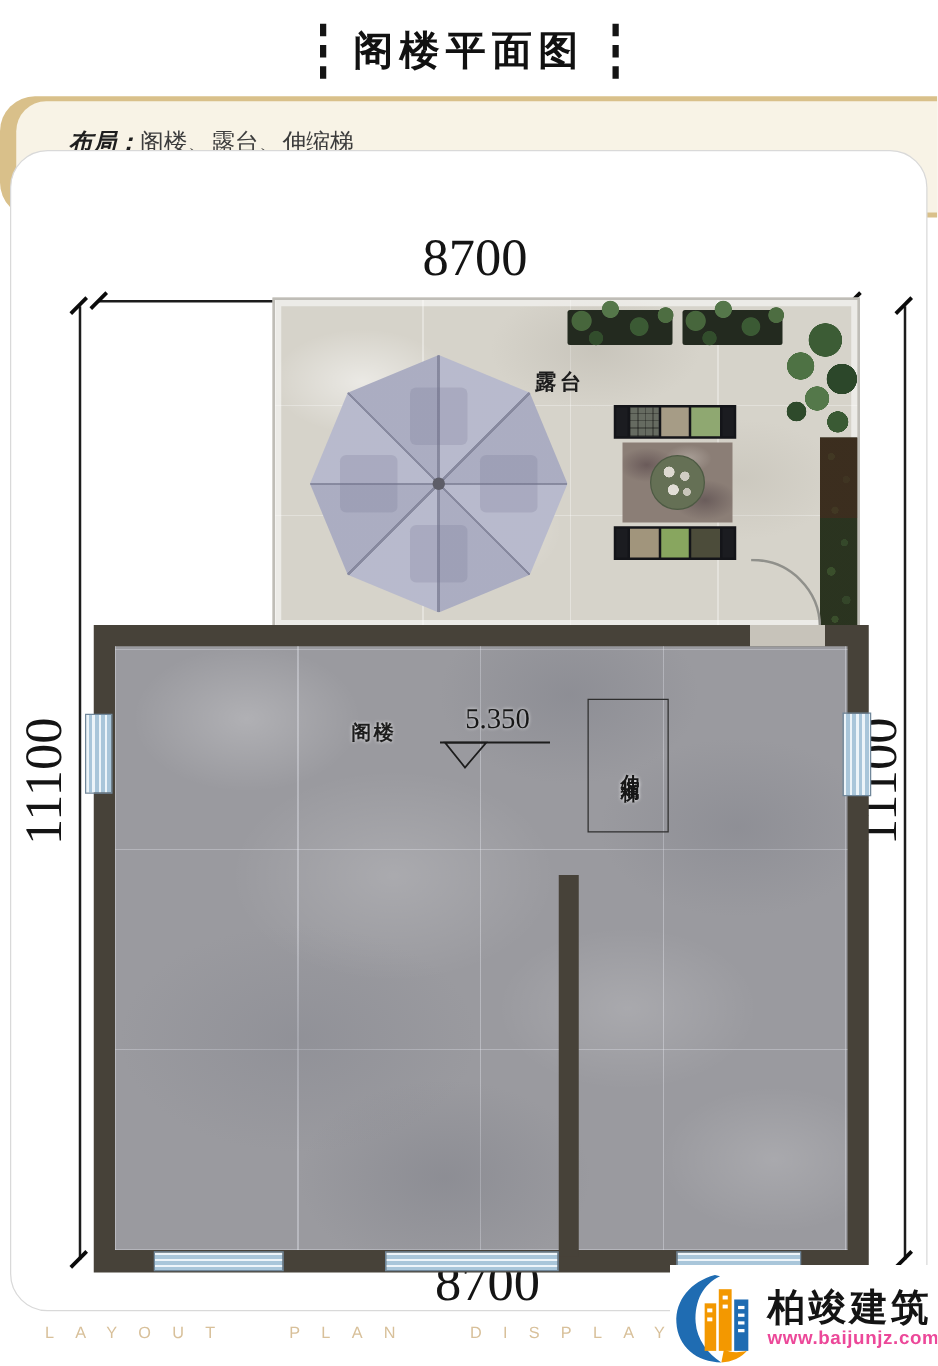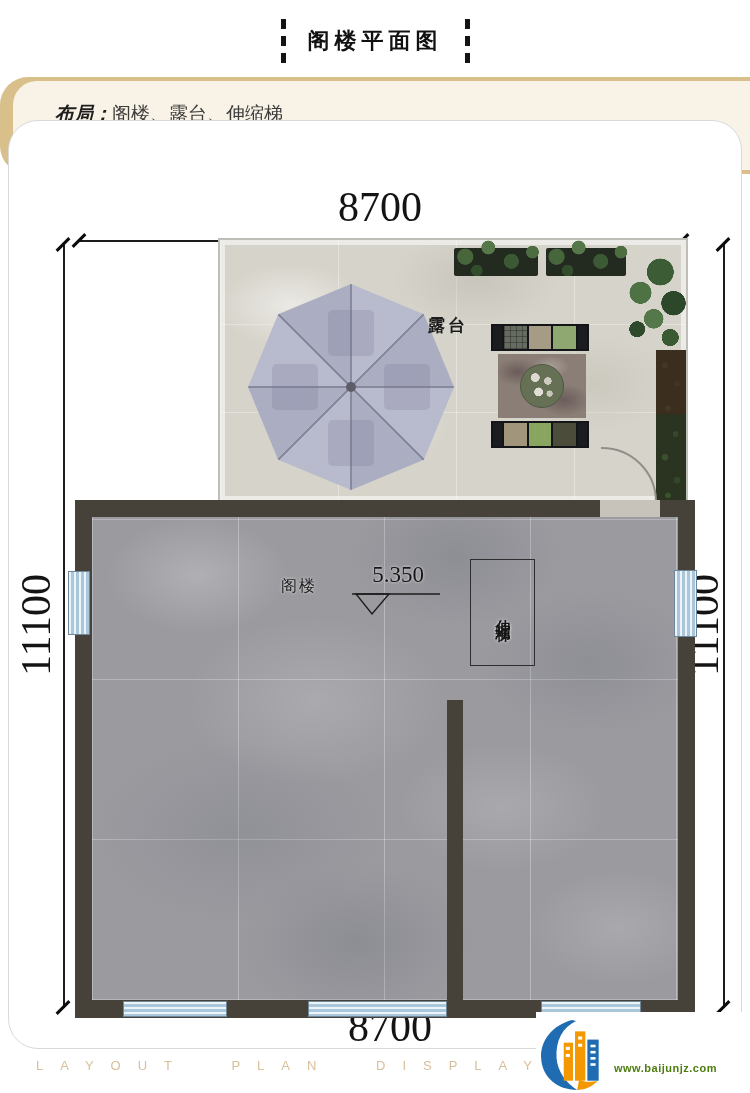--- a/index.html
+++ b/index.html
@@ -4,21 +4,21 @@
 <style>
   * { margin:0; padding:0; box-sizing:border-box; }
   html,body { background:#fff; }
   body { font-family:"Liberation Sans", sans-serif; }
   #stage { position:relative; width:750px; height:1093px; background:#fff; overflow:hidden; margin:0 auto; }
 
   
   .title-row { position:absolute; left:0; top:16px; width:750px; height:50px;
     display:flex; align-items:center; justify-content:center; gap:22px; }
   .title-dash { width:0; height:44px; border-left:5px dashed #141414; }
-  .page-title { font-size:22px; font-weight:bold; color:#111; letter-spacing:5px; }
+  .page-title { font-size:32px; font-weight:bold; color:#111; letter-spacing:5px; }
 
   
   .info-tan { position:absolute; left:0; top:77px; width:750px; height:97px;
     background:#d9c08a; border-radius:28px 0 0 28px; }
   .info-box { position:absolute; left:13px; top:81px; width:737px; height:89px;
     background:#f8f3e6; border-radius:24px 0 0 24px; }
   .info-row1 { position:absolute; left:55px; top:101px; font-size:19px; color:#3c3c3c; }
   .info-row1 b { color:#1e1e1e;font-style:italic; }
   .info-row2 { position:absolute; left:53px; top:138px; font-size:19px; font-weight:bold; color:#c28418;
     display:flex; align-items:center; gap:8px; }
@@ -42,21 +42,21 @@
     overflow:hidden;
     background-color:#d6d3ca;
     background-image:
       radial-gradient(ellipse 120px 70px at 15% 25%, rgba(255,255,255,.5), transparent 60%),
       radial-gradient(ellipse 140px 80px at 55% 15%, rgba(180,176,166,.4), transparent 60%),
       radial-gradient(ellipse 150px 90px at 30% 70%, rgba(255,255,255,.45), transparent 60%),
       radial-gradient(ellipse 130px 80px at 80% 55%, rgba(185,181,170,.35), transparent 60%),
       repeating-linear-gradient(90deg, rgba(255,255,255,.35) 0 1px, transparent 1px 118px),
       repeating-linear-gradient(0deg, rgba(255,255,255,.3) 0 1px, transparent 1px 88px); }
   .terrace-label { position:absolute; left:208px; top:54px; font-size:17px; font-weight:bold;
-    color:#1c1c1c; letter-spacing:3px;margin-top:20px; }
+    color:#1c1c1c; letter-spacing:3px; }
 
   .umbrella { position:absolute; left:28px; top:44px; width:206px; height:206px;
     clip-path:polygon(50% 0%, 85.36% 14.64%, 100% 50%, 85.36% 85.36%, 50% 100%, 14.64% 85.36%, 0% 50%, 14.64% 14.64%);
     background-color:#b3b5c9;
     background-image:
       linear-gradient(0deg,   transparent calc(50% - 1px), rgba(128,130,152,.85) calc(50% - 1px) calc(50% + 1px), transparent calc(50% + 1px)),
       linear-gradient(45deg,  transparent calc(50% - 1px), rgba(128,130,152,.85) calc(50% - 1px) calc(50% + 1px), transparent calc(50% + 1px)),
       linear-gradient(90deg,  transparent calc(50% - 1px), rgba(128,130,152,.85) calc(50% - 1px) calc(50% + 1px), transparent calc(50% + 1px)),
       linear-gradient(135deg, transparent calc(50% - 1px), rgba(128,130,152,.85) calc(50% - 1px) calc(50% + 1px), transparent calc(50% + 1px)),
       conic-gradient(from 0deg,
@@ -140,40 +140,40 @@
       radial-gradient(ellipse 140px 90px at 90% 85%, rgba(255,255,255,.15), transparent 65%),
       repeating-linear-gradient(90deg, rgba(228,230,238,.4) 0 1px, transparent 1px 146px),
       repeating-linear-gradient(0deg, rgba(228,230,238,.35) 0 1px, transparent 1px 160px); }
   .door-opening { position:absolute; left:600px; top:500px; width:60px; height:17px; background:#c7c3ba; }
   .inner-wall { position:absolute; left:447px; top:700px; width:16px; height:305px; background:#474239; }
 
   .window { position:absolute; border:1px solid #70879a; }
   .win-v { background:repeating-linear-gradient(90deg, #ecf4f9 0 2px, #a9c6da 2px 5px); }
   .win-h { background:repeating-linear-gradient(180deg, #eef5fa 0 2px, #a9c6da 2px 5px); }
 
-  .attic-label { position:absolute; left:281px; top:576px; font-size:16px; font-weight:normal;
+  .attic-label { position:absolute; left:281px; top:576px; font-size:16px; font-weight:bold;
     color:#1d1d1d; letter-spacing:2px; text-shadow:0 0 3px rgba(255,255,255,.85);text-align:right; }
   .level-text { position:absolute; left:352px; top:562px; width:92px; text-align:center;
     font-family:"Liberation Serif", serif; font-size:23px; color:#161616;
     text-shadow:0 0 3px rgba(255,255,255,.8); }
   .level-svg { position:absolute; left:348px; top:588px; }
   .ladder-box { position:absolute; left:470px; top:559px; width:65px; height:107px;
     border:1.5px solid #2e2e2e; display:flex; align-items:center; justify-content:center; }
   .ladder-label { writing-mode:vertical-rl; font-size:15px; font-weight:bold; color:#161616;
     letter-spacing:4px; text-shadow:0 0 3px rgba(255,255,255,.8); }
 
   
   .watermark { position:absolute; left:0; top:1058px; width:750px; height:26px; overflow:hidden;
     white-space:nowrap; padding-left:36px; font-size:13px; letter-spacing:17px; word-spacing:22px;
     color:#d8c09a; }
   .logo-block { position:absolute; left:536px; top:1012px; width:214px; height:81px; background:#fff; }
   .brand-name { position:absolute; left:78px; top:14px; font-size:30px; font-weight:bold;
     color:#141414; letter-spacing:3px; white-space:nowrap; }
-  .brand-url { position:absolute; left:78px; top:50px; font-size:11px; font-weight:bold;
-    color:#4d7c0f; letter-spacing:.5px; white-space:nowrap; }
+  .brand-url { position:absolute; left:78px; top:50px; font-size:15px; font-weight:bold;
+    color:#ec4899; letter-spacing:.5px; white-space:nowrap; }
 </style>
 </head>
 <body>
 
 <div id="stage">
 
   <div class="title-row">
     <span class="title-dash"></span>
     <span class="page-title">阁楼平面图</span>
     <span class="title-dash"></span>
@@ -276,16 +276,17 @@
       <rect x="48" y="21" width="11" height="40" fill="#1f6cb2"></rect>
       <rect x="27" y="28" width="4" height="3" fill="#fff"></rect>
       <rect x="27" y="35" width="4" height="3" fill="#fff"></rect>
       <rect x="39" y="18" width="4" height="3" fill="#fff"></rect>
       <rect x="39" y="25" width="4" height="3" fill="#fff"></rect>
       <rect x="51" y="26" width="5" height="2.5" fill="#fff"></rect>
       <rect x="51" y="32" width="5" height="2.5" fill="#fff"></rect>
       <rect x="51" y="38" width="5" height="2.5" fill="#fff"></rect>
       <rect x="51" y="44" width="5" height="2.5" fill="#fff"></rect>
     </svg>
+    <div class="brand-name">柏竣建筑</div>
     <div class="brand-url">www.baijunjz.com</div>
   </div>
 
 </div>
 
 </body></html>

